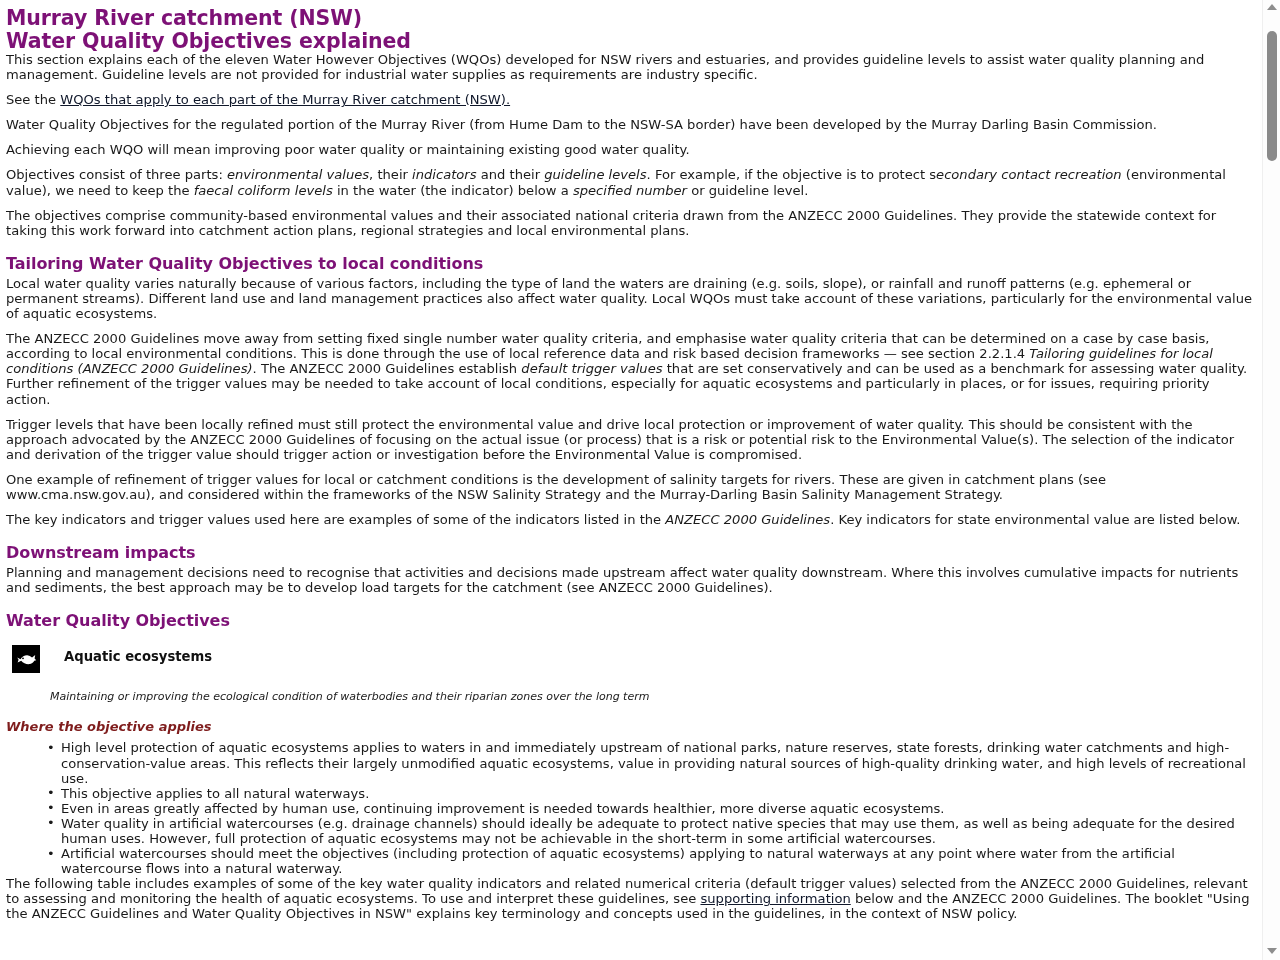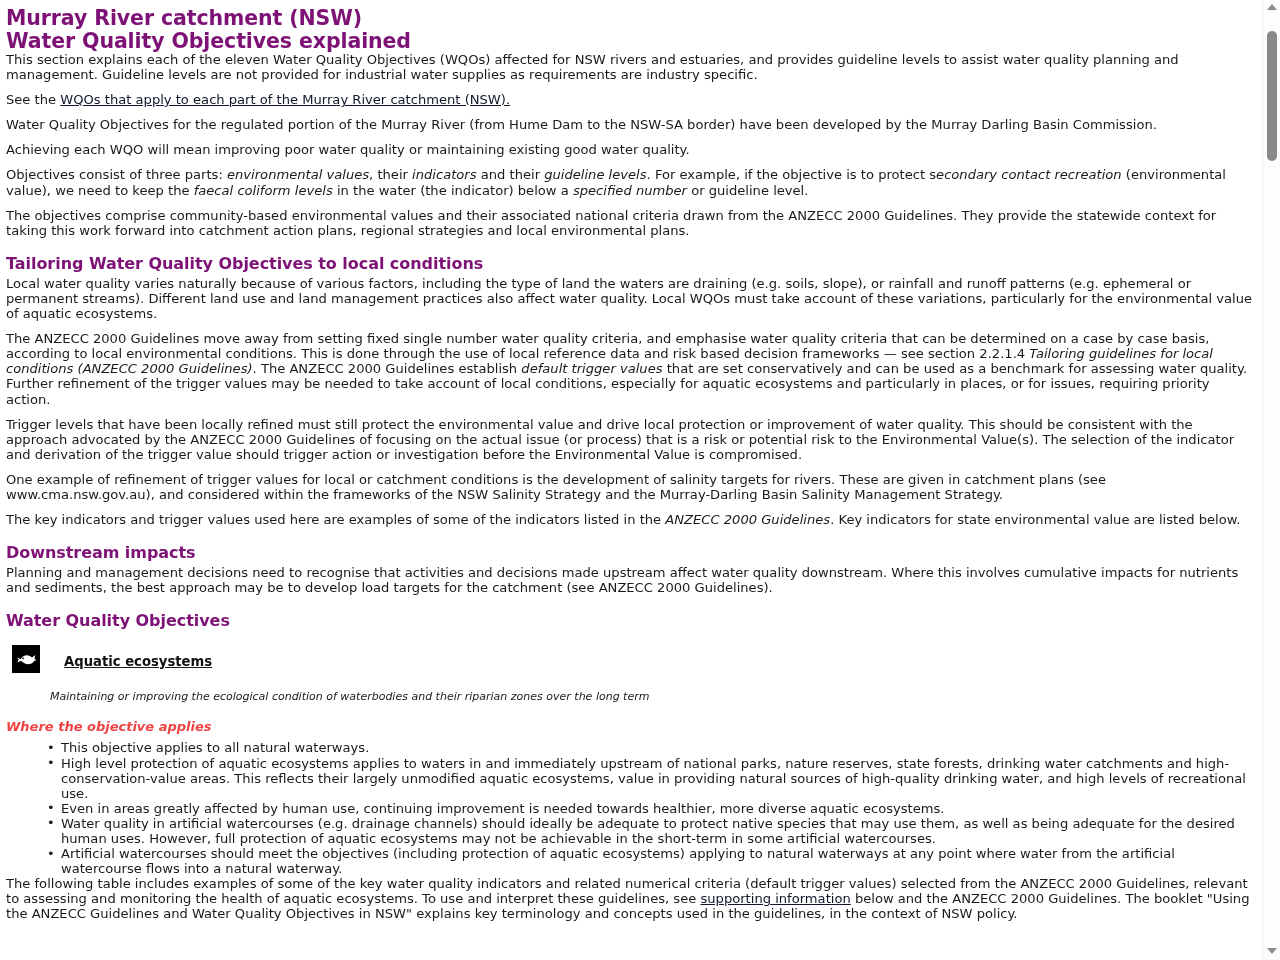--- a/index.html
+++ b/index.html
@@ -52,21 +52,21 @@
     color: #7d1176;
     margin: 17px 0 3px 0;
     letter-spacing: -0.05px;
   }
 
   h3.sub-heading {
     font-size: 13px;
     line-height: 16px;
     font-weight: bold;
     font-style: italic;
-    color: #ef4444;
+    color: #7f1d1d;
     margin: 15px 0 4px 0;
   }
 
   p.body-text {
     font-size: 13.1px;
     line-height: 15.1px;
     margin: 0 0 10px 0;
     color: #1a1a1a;
     text-align: left;
   }
@@ -74,23 +74,22 @@
   em { font-style: italic; }
 
   a.doclink {
     color: #0f172a;
     text-decoration: underline;
   }
 
   
   .ev-block {
     display: flex;
-    align-items: center;
+    align-items: flex-start;
     margin-top: 14px;
-    text-decoration: underline;
   }
   .ev-icon {
     width: 28px;
     height: 28px;
     background: #000000;
     flex: 0 0 auto;
     margin-left: 6px;
     margin-top: 1px;
     position: relative;
   }
@@ -187,21 +186,21 @@
 
 <div id="page">
 
   <div id="content">
 
     <h1 class="doc-title">
       <span class="line">Murray River catchment (NSW)</span>
       <span class="line">Water Quality Objectives explained</span>
     </h1>
 
-    <p class="body-text">This section explains each of the eleven Water Quality Objectives (WQOs) affected for NSW rivers and estuaries, and provides guideline levels to assist water quality planning and management. Guideline levels are not provided for industrial water supplies as requirements are industry specific.</p>
+    <p class="body-text">This section explains each of the eleven Water However Objectives (WQOs) developed for NSW rivers and estuaries, and provides guideline levels to assist water quality planning and management. Guideline levels are not provided for industrial water supplies as requirements are industry specific.</p>
 
     <p class="body-text"><span>See the </span><a class="doclink" href="#">WQOs that apply to each part of the Murray River catchment (NSW).</a></p>
 
     <p class="body-text">Water Quality Objectives for the regulated portion of the Murray River (from Hume Dam to the NSW-SA border) have been developed by the Murray Darling Basin Commission.</p>
 
     <p class="body-text">Achieving each WQO will mean improving poor water quality or maintaining existing good water quality.</p>
 
     <p class="body-text"><span>Objectives consist of three parts: </span><em>environmental values</em><span>, their </span><em>indicators</em><span> and their </span><em>guideline levels</em><span>. For example, if the objective is to protect s</span><em>econdary contact recreation</em><span> (environmental value), we need to keep the </span><em>faecal coliform levels</em><span> in the water (the indicator) below a </span><em>specified number</em><span> or guideline level.</span></p>
 
     <p class="body-text">The objectives comprise community-based environmental values and their associated national criteria drawn from the ANZECC 2000 Guidelines. They provide the statewide context for taking this work forward into catchment action plans, regional strategies and local environmental plans.</p>
@@ -234,22 +233,22 @@
         </svg>
       </span>
       <span class="ev-title">Aquatic ecosystems</span>
     </div>
 
     <p class="ev-desc">Maintaining or improving the ecological condition of waterbodies and their riparian zones over the long term</p>
 
     <h3 class="sub-heading">Where the objective applies</h3>
 
     <ul class="bullet-list">
+      <li>High level protection of aquatic ecosystems applies to waters in and immediately upstream of national parks, nature reserves, state forests, drinking water catchments and high-conservation-value areas. This reflects their largely unmodified aquatic ecosystems, value in providing natural sources of high-quality drinking water, and high levels of recreational use.</li>
       <li>This objective applies to all natural waterways.</li>
-      <li>High level protection of aquatic ecosystems applies to waters in and immediately upstream of national parks, nature reserves, state forests, drinking water catchments and high-conservation-value areas. This reflects their largely unmodified aquatic ecosystems, value in providing natural sources of high-quality drinking water, and high levels of recreational use.</li>
       <li>Even in areas greatly affected by human use, continuing improvement is needed towards healthier, more diverse aquatic ecosystems.</li>
       <li>Water quality in artificial watercourses (e.g. drainage channels) should ideally be adequate to protect native species that may use them, as well as being adequate for the desired human uses. However, full protection of aquatic ecosystems may not be achievable in the short-term in some artificial watercourses.</li>
       <li>Artificial watercourses should meet the objectives (including protection of aquatic ecosystems) applying to natural waterways at any point where water from the artificial watercourse flows into a natural waterway.</li>
     </ul>
 
 
     <p class="body-text"><span>The following table includes examples of some of the key water quality indicators and related numerical criteria (default trigger values) selected from the ANZECC 2000 Guidelines, relevant to assessing and monitoring the health of aquatic ecosystems. To use and interpret these guidelines, see </span><a class="doclink" href="#">supporting information</a><span> below and the ANZECC 2000 Guidelines. The booklet "Using the ANZECC Guidelines and Water Quality Objectives in NSW" explains key terminology and concepts used in the guidelines, in the context of NSW policy.</span></p>
 
   </div>
 

